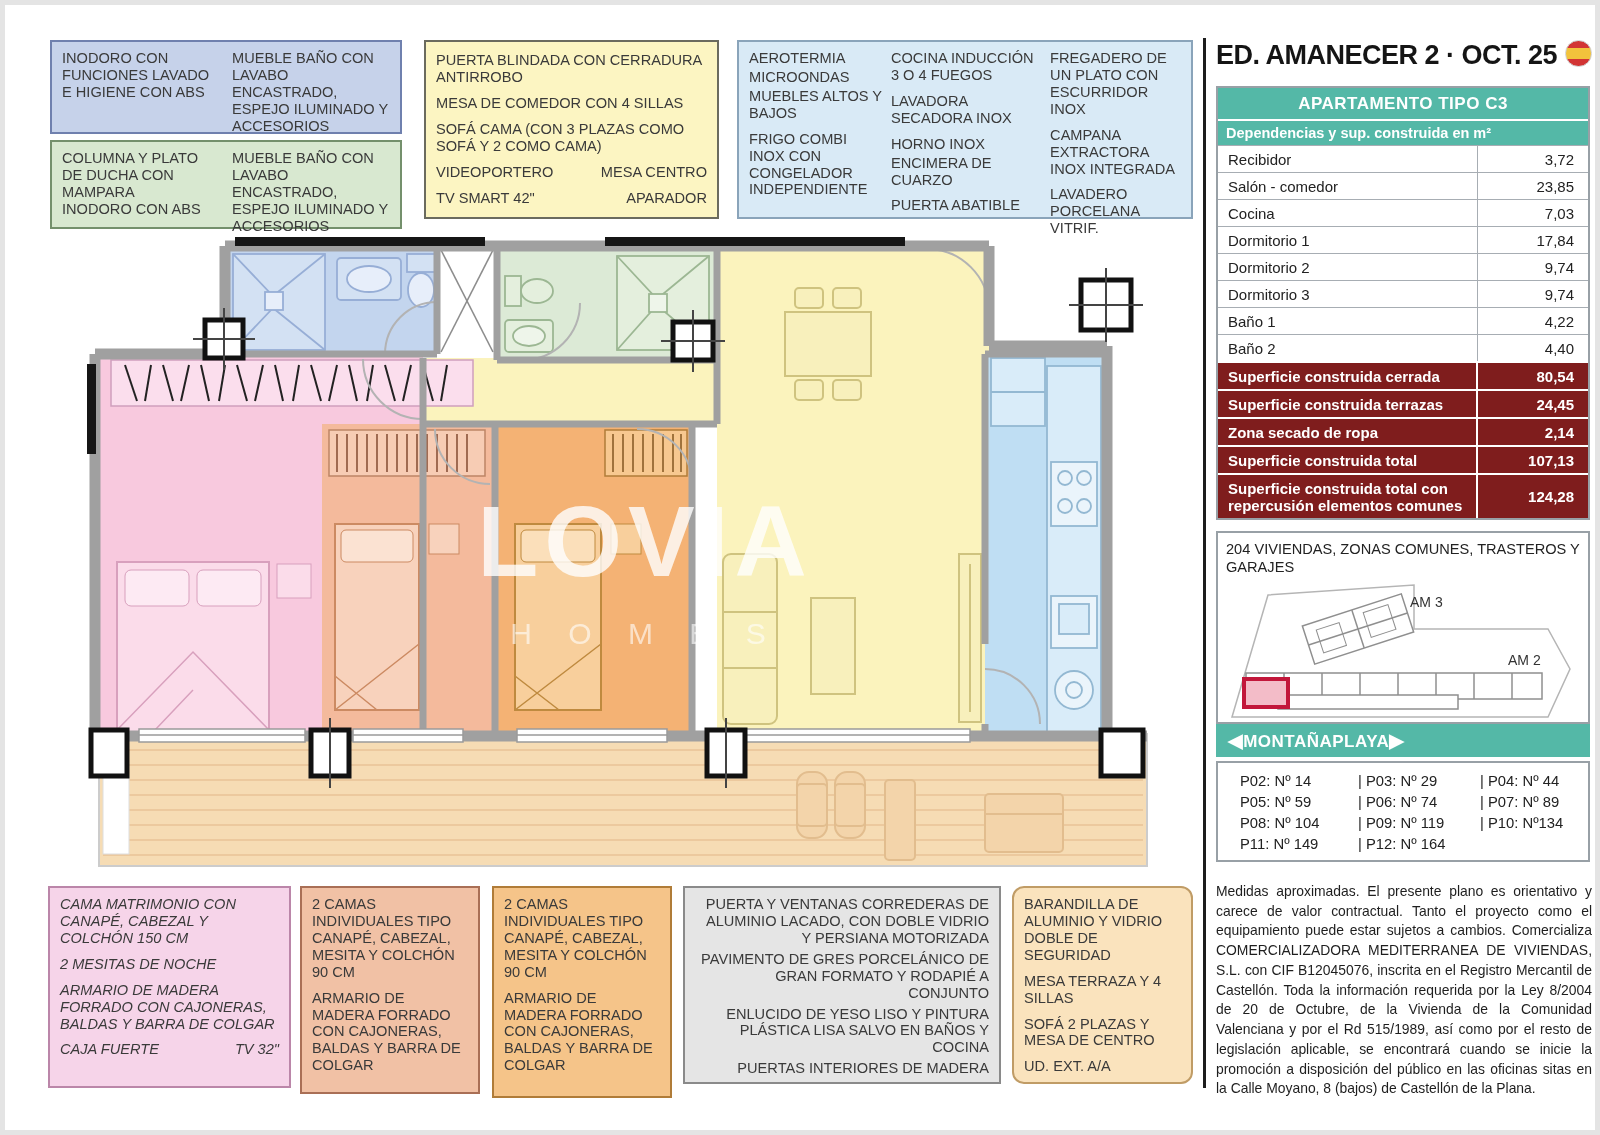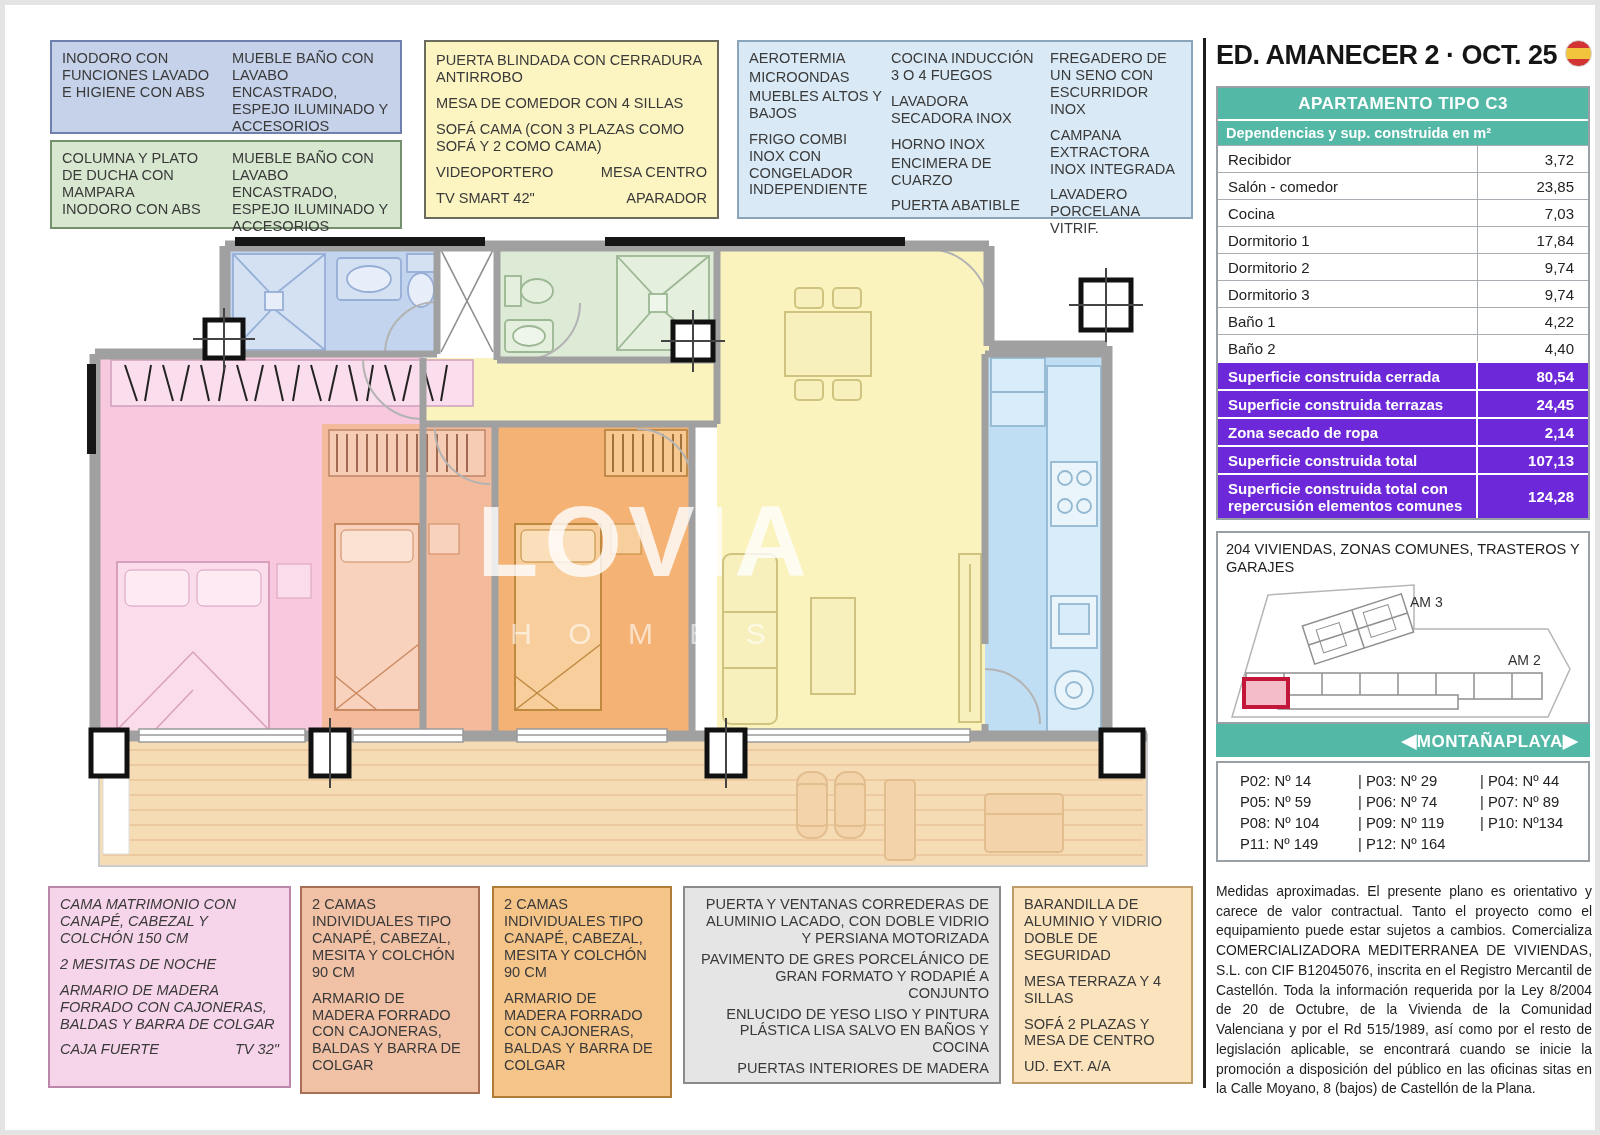--- a/index.html
+++ b/index.html
@@ -36,28 +36,28 @@
   .areas{position:absolute;left:1216px;top:86px;width:374px;border:2px solid #98a0a6;
          box-sizing:border-box;background:#fff;}
   .a-title{background:#54b8a7;color:#fff;font-weight:bold;font-size:17px;text-align:center;
            padding:6px 0 5px;border-bottom:2px solid #fff;letter-spacing:.5px;}
   .a-sub{background:#54b8a7;color:#fff;font-weight:bold;font-size:14.5px;text-align:left;
          padding:4px 0 4px 8px;}
   .a-row{display:flex;align-items:stretch;border-top:1px solid #a7adb3;font-size:15px;color:#222;}
   .a-row .lab{flex:1;padding:4.5px 8px 4.5px 10px;display:flex;align-items:center;}
   .a-row .val{width:96px;border-left:1px solid #a7adb3;display:flex;align-items:center;
               justify-content:flex-end;padding-right:14px;}
-  .a-row.teal{background:#6d28d9;color:#fff;font-weight:bold;border-top:2px solid #fff;}
+  .a-row.teal{background:#7f1d1d;color:#fff;font-weight:bold;border-top:2px solid #fff;}
   .a-row.teal .val{border-left:2px solid #fff;}
 
   .siteplan{position:absolute;left:1216px;top:531px;width:374px;height:193px;
             border:2px solid #98a0a6;box-sizing:border-box;background:#fff;}
   .site-cap{font-size:14.6px;color:#222;padding:7px 8px 0 8px;line-height:1.25;}
   .dirbar{position:absolute;left:1216px;top:724px;width:374px;height:33px;background:#54b8a7;
-          box-sizing:border-box;display:flex;align-items:center;justify-content:flex-end;
+          box-sizing:border-box;display:flex;align-items:center;justify-content:flex-start;
           padding:0 12px;color:#fff;font-weight:bold;font-size:17px;letter-spacing:.5px;}
   .dirbar .arr{font-size:19px;}
   .dirbar span{display:inline-block;}
   .dirgrp{display:flex;align-items:center;gap:8px;}
 
   .floors{position:absolute;left:1216px;top:761px;width:374px;height:101px;
           border:2px solid #98a0a6;box-sizing:border-box;padding:8px 6px 0 22px;background:#fff;}
   .f-row{display:flex;font-size:14.8px;color:#222;line-height:21px;}
   .f-row .c1{width:118px;}
   .f-row .c2{width:122px;}
@@ -112,21 +112,21 @@
         <p>FRIGO COMBI INOX CON CONGELADOR INDEPENDIENTE</p>
       </div>
       <div style="flex:0 0 35%;">
         <p>COCINA INDUCCIÓN 3 O 4 FUEGOS</p>
         <p>LAVADORA SECADORA INOX</p>
         <p style="margin-bottom:2px;">HORNO INOX</p>
         <p>ENCIMERA DE CUARZO</p>
         <p>PUERTA ABATIBLE</p>
       </div>
       <div style="flex:1;">
-        <p>FREGADERO DE UN SENO CON ESCURRIDOR INOX</p>
+        <p>FREGADERO DE UN PLATO CON ESCURRIDOR INOX</p>
         <p>CAMPANA EXTRACTORA INOX INTEGRADA</p>
         <p>LAVADERO PORCELANA VITRIF.</p>
       </div>
     </div>
   </div>
 
   <svg class="plan" viewBox="0 0 1075 652">
 
     <g>
       <rect x="14" y="510" width="1048" height="132" fill="#f6dcb4" stroke="#cccccc" stroke-width="2"></rect>
@@ -362,21 +362,21 @@
   <div class="box box-orange" style="left:492px;top:886px;width:180px;height:212px;">
     <p>2 CAMAS INDIVIDUALES TIPO CANAPÉ, CABEZAL, MESITA Y COLCHÓN 90 CM</p>
     <p>ARMARIO DE MADERA FORRADO CON CAJONERAS, BALDAS Y BARRA DE COLGAR</p>
   </div>
   <div class="box box-gray" style="left:683px;top:886px;width:318px;height:198px;">
     <p style="margin-bottom:4px;">PUERTA Y VENTANAS CORREDERAS DE ALUMINIO LACADO, CON DOBLE VIDRIO Y PERSIANA MOTORIZADA</p>
     <p style="margin-bottom:4px;">PAVIMENTO DE GRES PORCELÁNICO DE GRAN FORMATO Y RODAPIÉ A CONJUNTO</p>
     <p style="margin-bottom:4px;">ENLUCIDO DE YESO LISO Y PINTURA PLÁSTICA LISA SALVO EN BAÑOS Y COCINA</p>
     <p>PUERTAS INTERIORES DE MADERA</p>
   </div>
-  <div class="box box-peach" style="left:1012px;top:886px;width:181px;height:198px;">
+  <div class="box box-peach" style="left:1012px;top:886px;width:181px;height:198px;border-radius:12px;">
     <p>BARANDILLA DE ALUMINIO Y VIDRIO DOBLE DE SEGURIDAD</p>
     <p>MESA TERRAZA Y 4 SILLAS</p>
     <p>SOFÁ 2 PLAZAS Y MESA DE CENTRO</p>
     <p>UD. EXT. A/A</p>
   </div>
 
   <div class="vline"></div>
   <div class="hdr"><span>ED. AMANECER 2 · OCT. 25</span><span class="flag"></span></div>
 
   <div class="areas">

